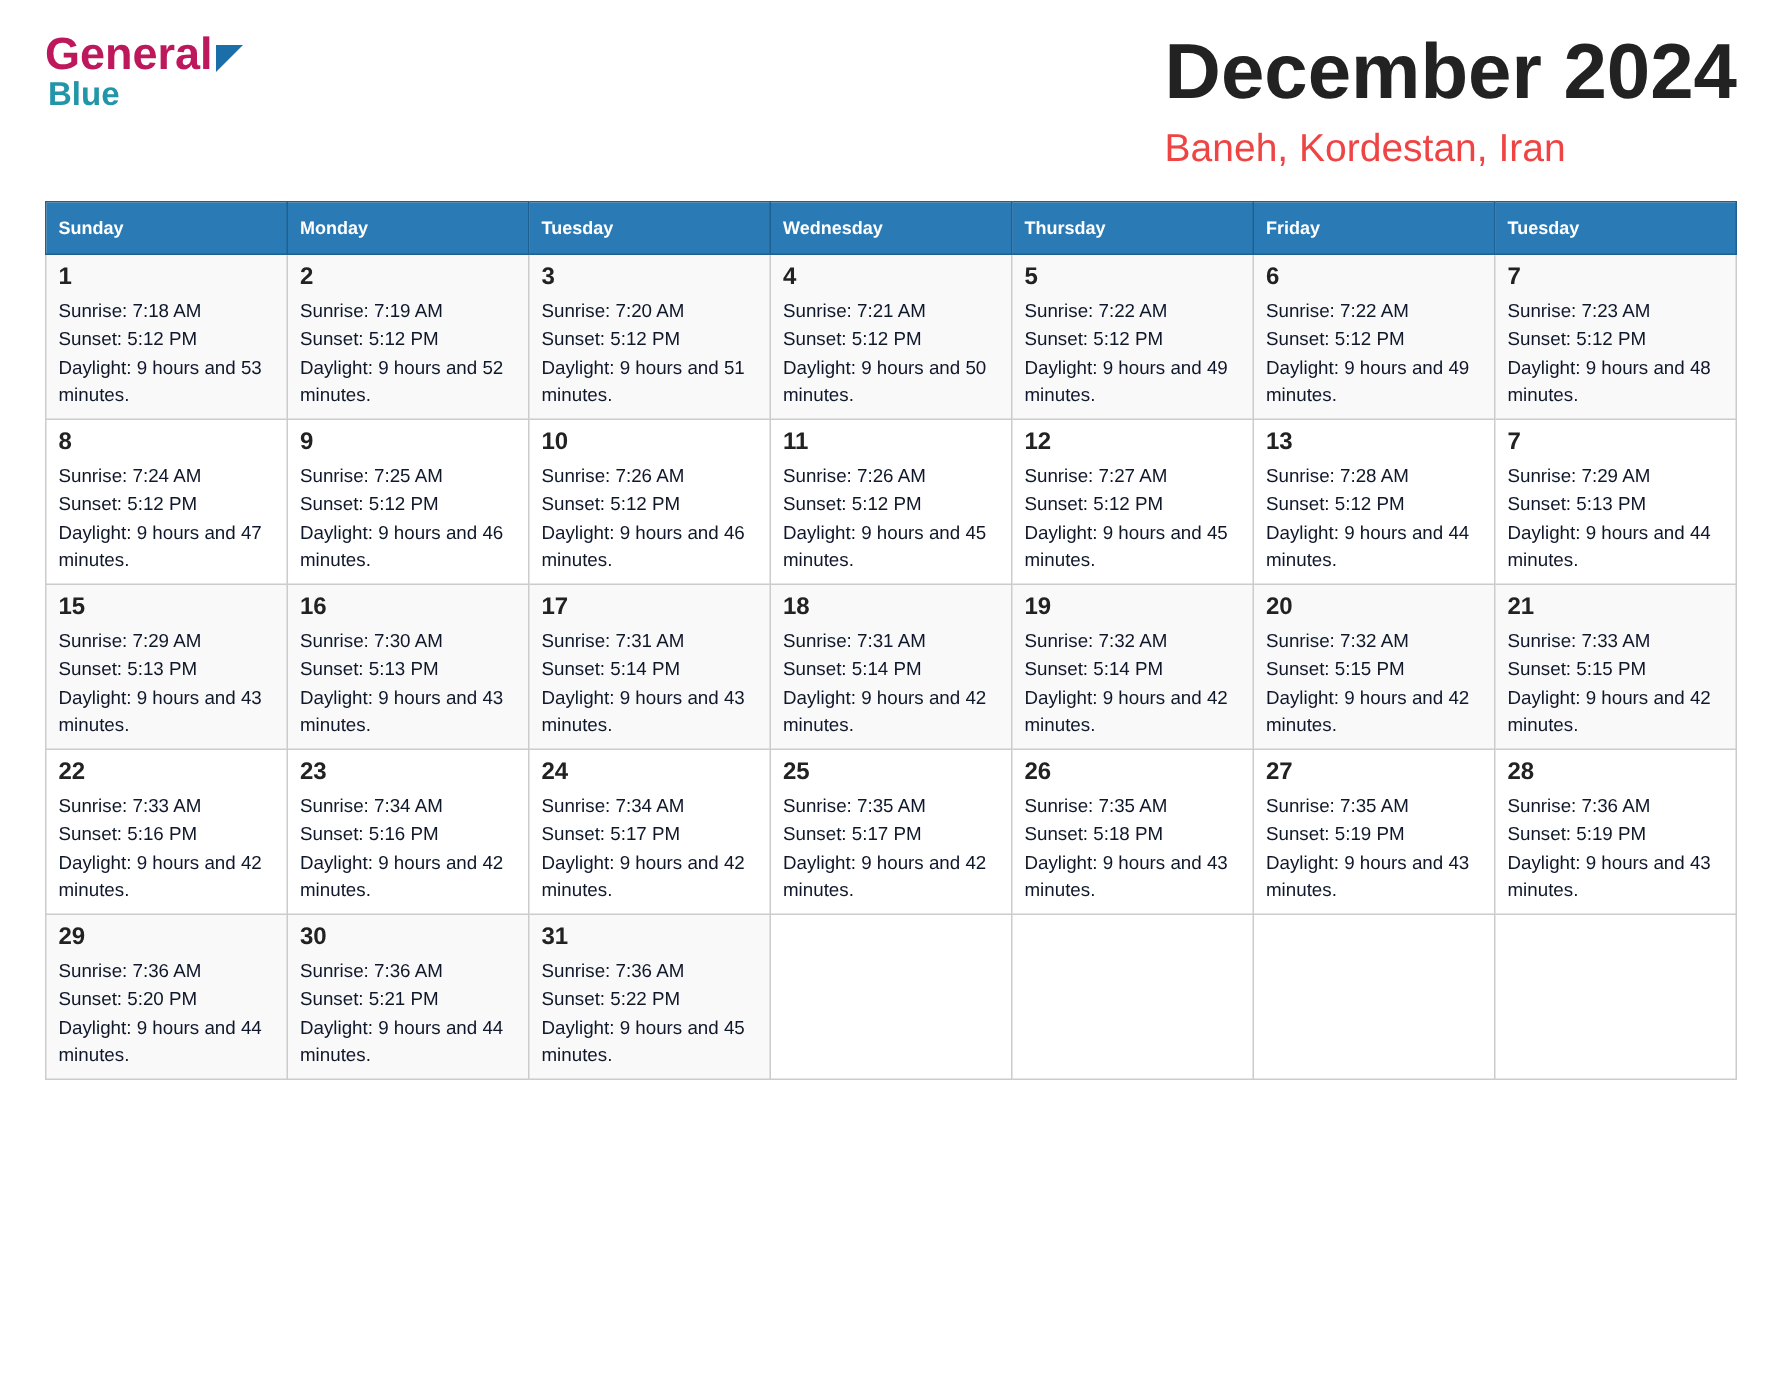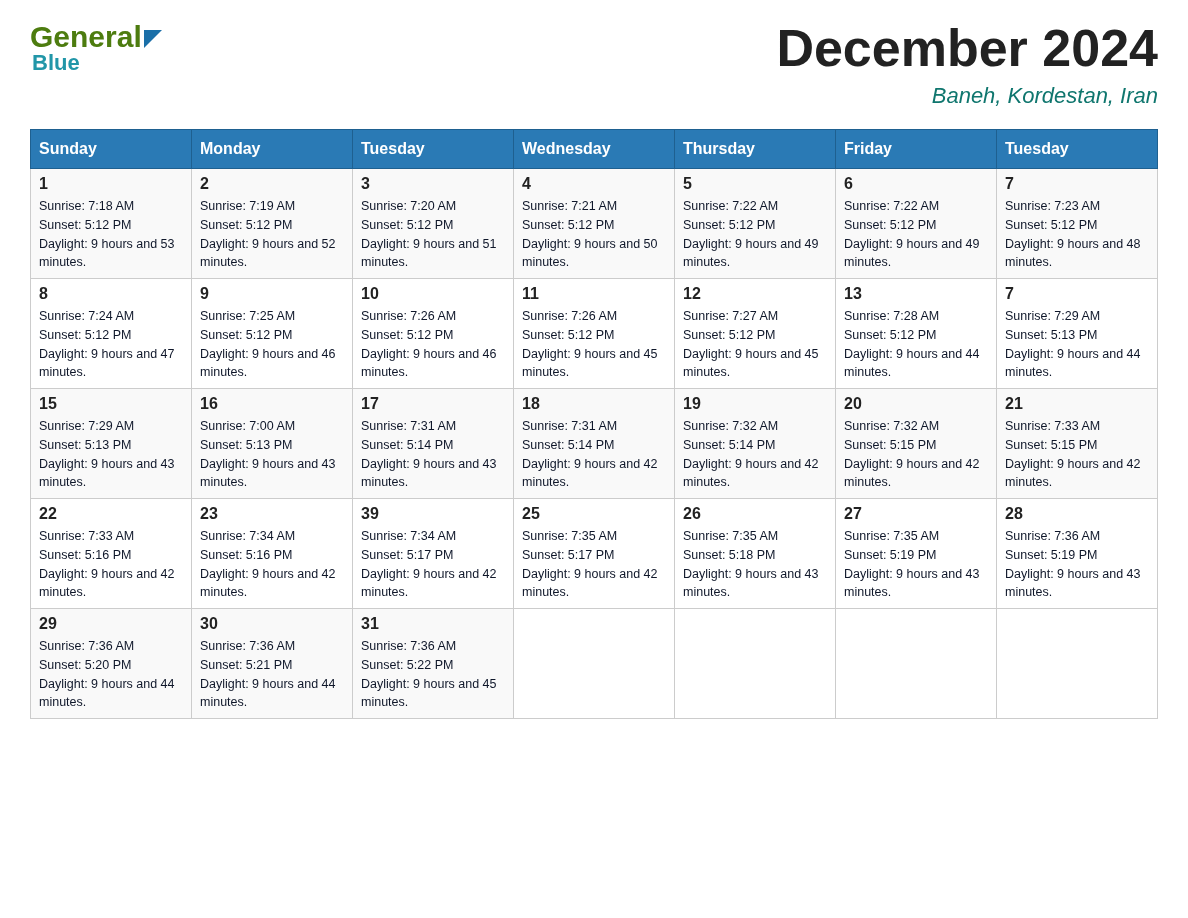--- a/index.html
+++ b/index.html
@@ -10,43 +10,42 @@
       min-height: 918px;
       padding: 20px 30px;
     }
     .header {
       display: flex;
       justify-content: space-between;
       align-items: flex-start;
       margin-bottom: 20px;
     }
     .title-section {
-      text-align: right;
+      text-align: left;
     }
     .month-title {
       font-size: 52px;
       font-weight: bold;
       color: #222;
       line-height: 1.1;
     }
     .location-title {
-      font-size: 22px;
-      color: #0f766e;
+      font-size: 26px;
+      color: #ef4444;
       margin-top: 6px;
-      font-style: italic;
     }
     .calendar {
       width: 100%;
       border-collapse: collapse;
       border: 1px solid #aaa;
     }
     .calendar th {
       background: #2a7ab5;
       color: white;
-      font-size: 16px;
+      font-size: 12px;
       font-weight: bold;
       padding: 10px 8px;
       text-align: left;
       border: 1px solid #1e6090;
     }
     .calendar td {
       vertical-align: top;
       padding: 6px 8px;
       border: 1px solid #ccc;
       width: calc(100% / 7);
@@ -94,21 +93,21 @@
       margin-top: -4px;
       margin-left: 2px;
     }
   </style>
 </head>
 <body>
 
 <div class="header">
   <div class="logo-container">
     <div class="logo-top">
-      <span style="color:#4d7c0f;font-weight:bold;font-size:30px;">General</span>
+      <span style="color:#be185d;font-weight:bold;font-size:30px;">General</span>
       <svg width="18" height="18" viewBox="0 0 18 18" style="margin-left:2px;margin-top:4px;">
         <polygon points="0,0 18,0 0,18" fill="#1a6fa8"></polygon>
       </svg>
     </div>
     <div class="logo-bottom">Blue</div>
   </div>
 
   <div class="title-section">
     <div class="month-title">December 2024</div>
     <div class="location-title">Baneh, Kordestan, Iran</div>
@@ -249,21 +248,21 @@
           <span class="day-number">15</span>
           <div class="day-info">
             <div>Sunrise: 7:29 AM</div>
             <div>Sunset: 5:13 PM</div>
             <div>Daylight: 9 hours and 43 minutes.</div>
           </div>
         </td>
         <td>
           <span class="day-number">16</span>
           <div class="day-info">
-            <div>Sunrise: 7:00 AM</div>
+            <div>Sunrise: 7:30 AM</div>
             <div>Sunset: 5:13 PM</div>
             <div>Daylight: 9 hours and 43 minutes.</div>
           </div>
         </td>
         <td>
           <span class="day-number">17</span>
           <div class="day-info">
             <div>Sunrise: 7:31 AM</div>
             <div>Sunset: 5:14 PM</div>
             <div>Daylight: 9 hours and 43 minutes.</div>
@@ -313,21 +312,21 @@
         </td>
         <td>
           <span class="day-number">23</span>
           <div class="day-info">
             <div>Sunrise: 7:34 AM</div>
             <div>Sunset: 5:16 PM</div>
             <div>Daylight: 9 hours and 42 minutes.</div>
           </div>
         </td>
         <td>
-          <span class="day-number">39</span>
+          <span class="day-number">24</span>
           <div class="day-info">
             <div>Sunrise: 7:34 AM</div>
             <div>Sunset: 5:17 PM</div>
             <div>Daylight: 9 hours and 42 minutes.</div>
           </div>
         </td>
         <td>
           <span class="day-number">25</span>
           <div class="day-info">
             <div>Sunrise: 7:35 AM</div>

